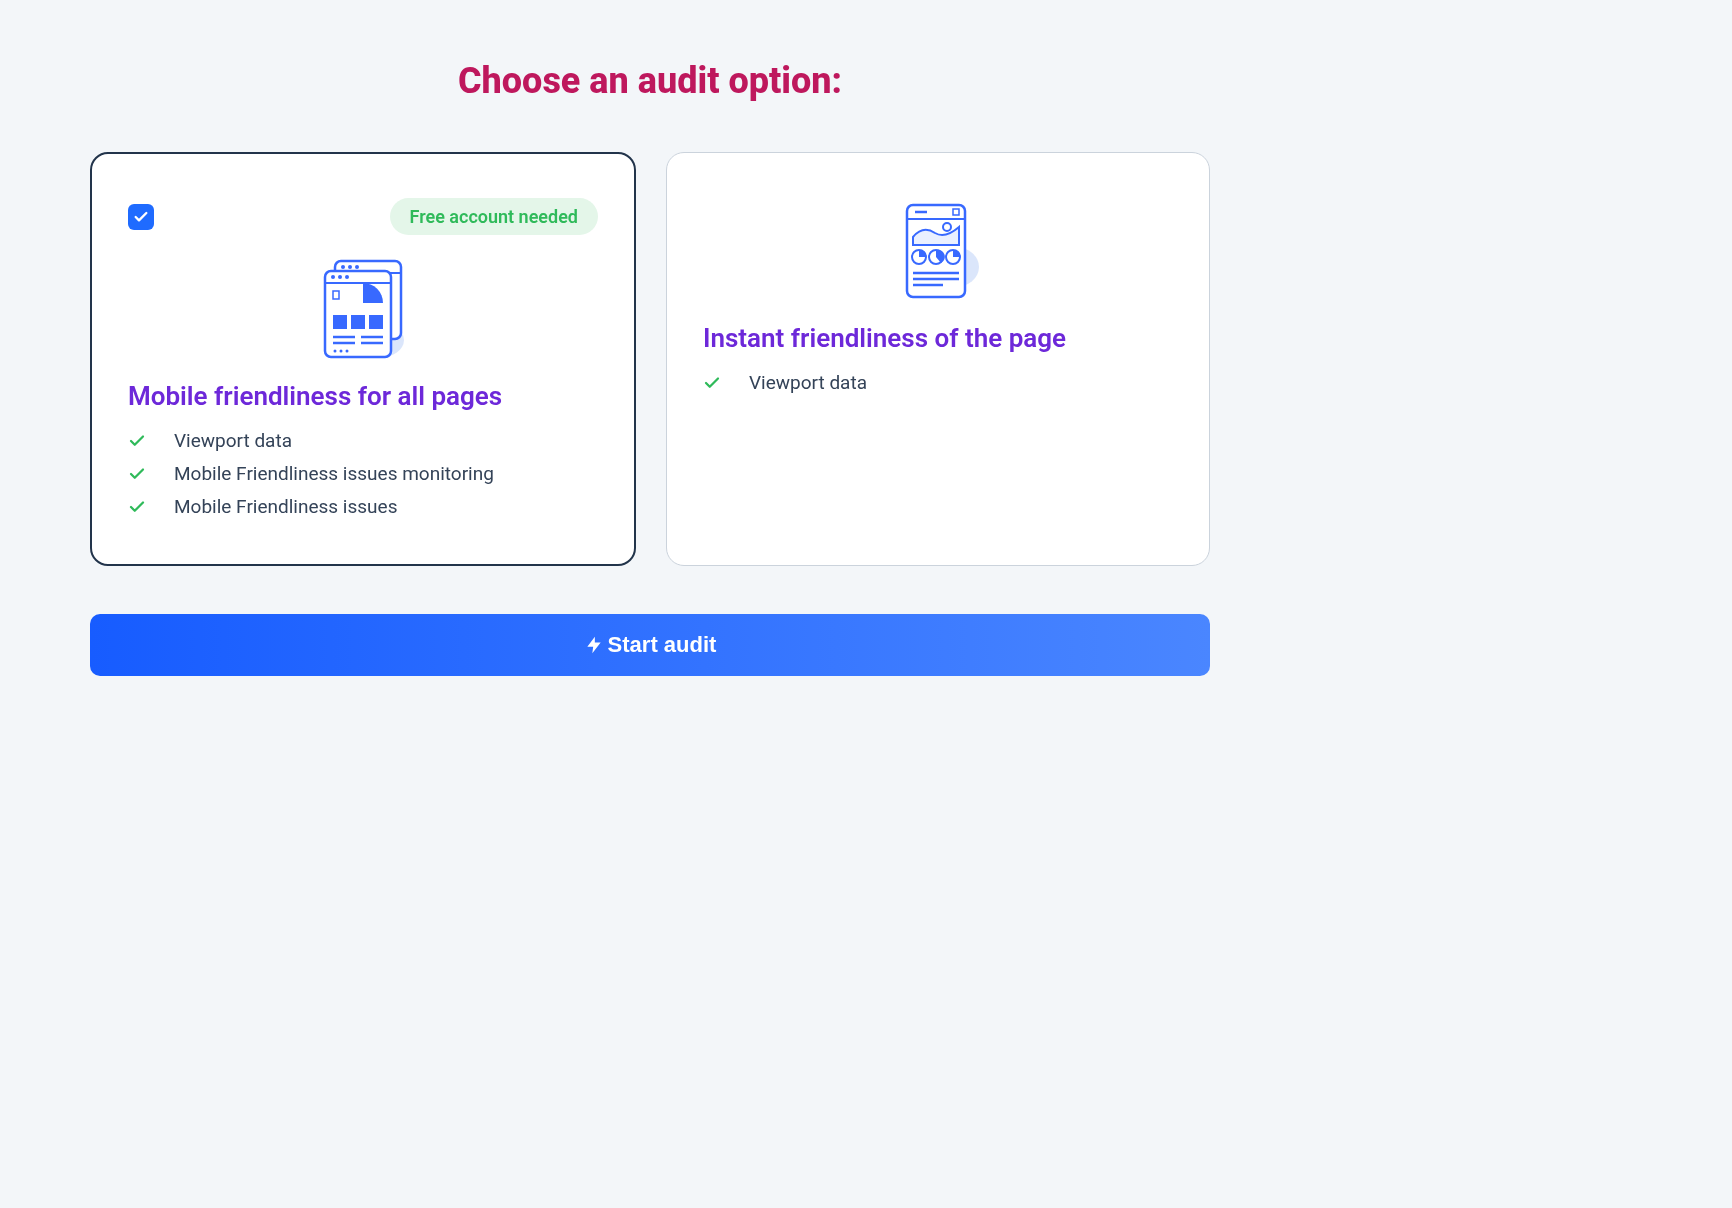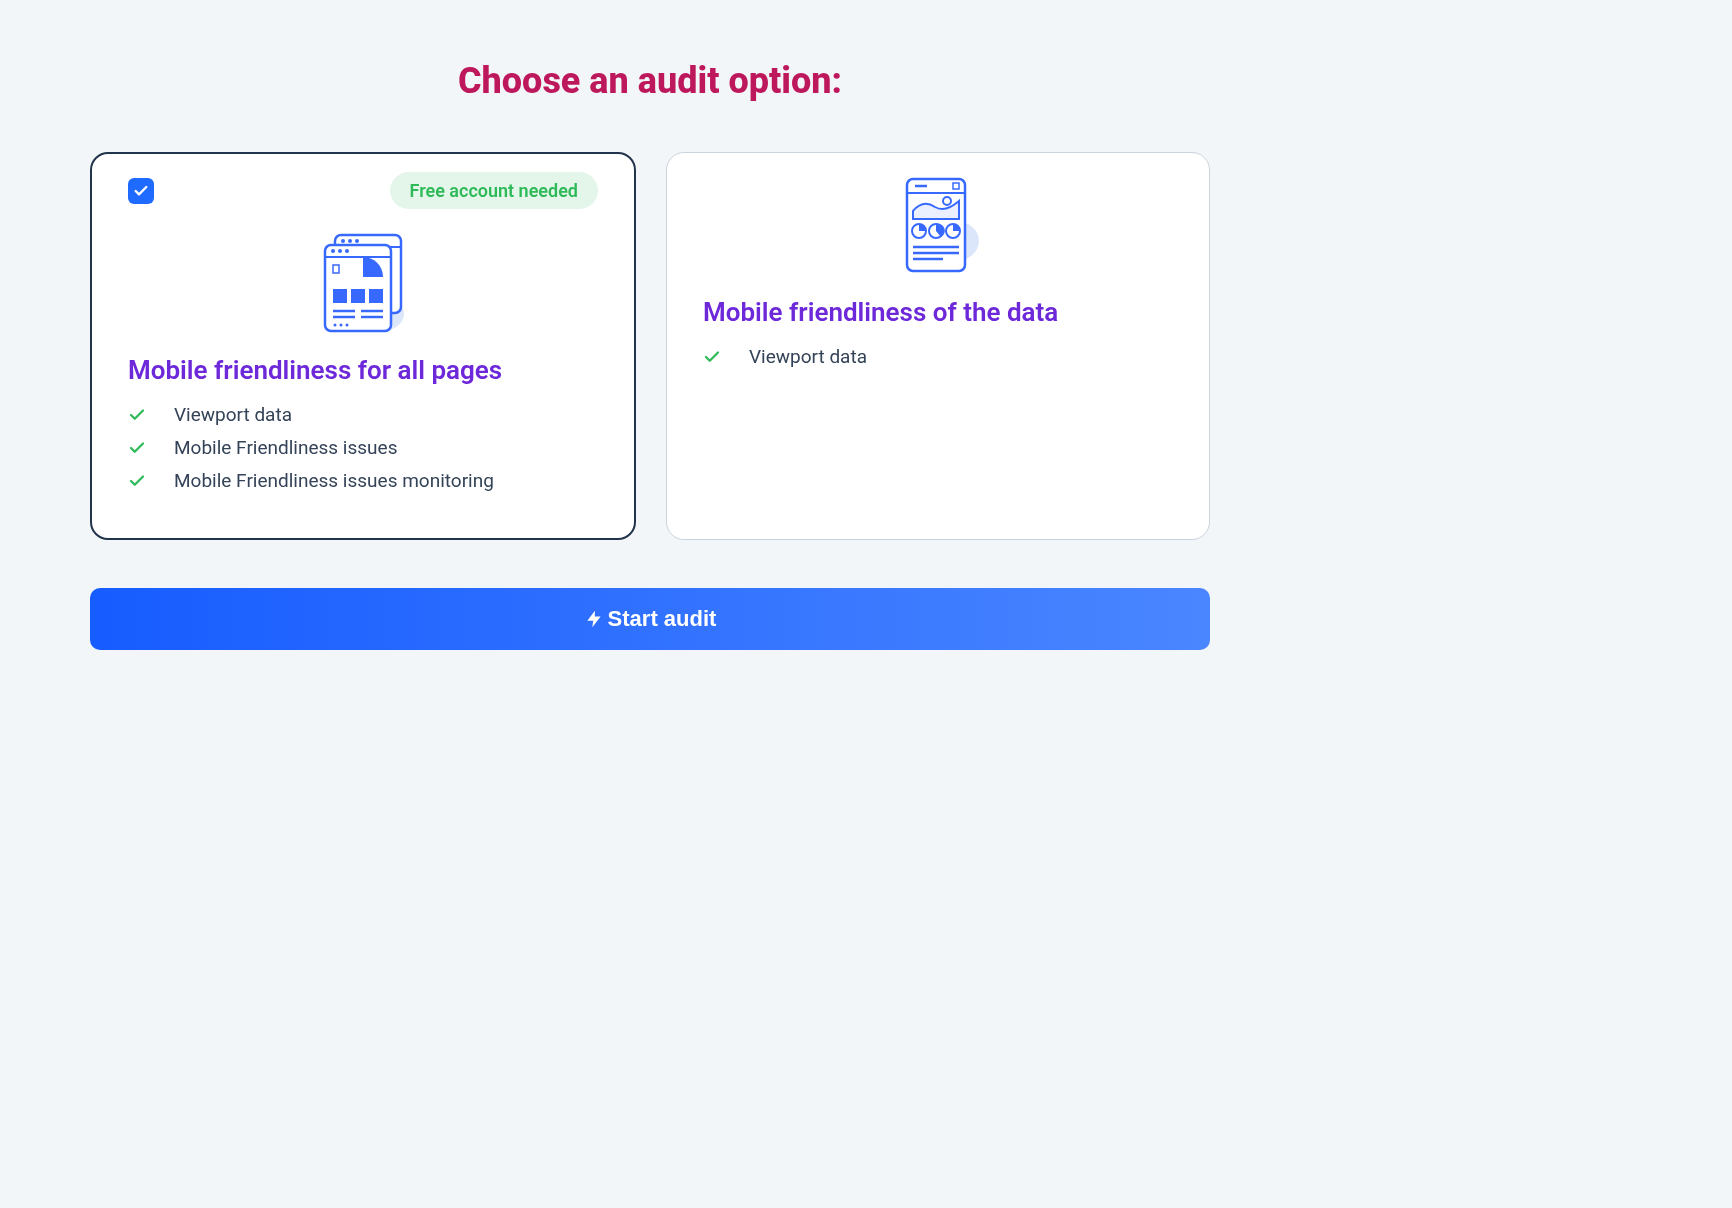--- a/index.html
+++ b/index.html
@@ -19,21 +19,21 @@
     }
     .cards-row {
       display: flex;
       gap: 30px;
       margin-bottom: 48px;
     }
     .option-card {
       flex: 1;
       background: #fff;
       border-radius: 18px;
-      padding: 18px 36px 36px;
+      padding: 44px 36px 36px;
       border: 1px solid #cbd3dc;
       cursor: pointer;
       position: relative;
     }
     .option-card.selected { border: 2px solid #22344b; }
     .card-header {
       display: flex;
       justify-content: space-between;
       align-items: center;
       margin-bottom: 20px;
@@ -128,27 +128,27 @@
       <li>
           <svg class="check-icon" viewBox="0 0 24 24" fill="none" stroke="#2fba5a" stroke-width="3" stroke-linecap="round" stroke-linejoin="round">
             <polyline points="20 6 9 17 4 12"></polyline>
           </svg>
           <span>Viewport data</span>
         </li>
       <li>
           <svg class="check-icon" viewBox="0 0 24 24" fill="none" stroke="#2fba5a" stroke-width="3" stroke-linecap="round" stroke-linejoin="round">
             <polyline points="20 6 9 17 4 12"></polyline>
           </svg>
-          <span>Mobile Friendliness issues</span>
+          <span>Mobile Friendliness issues monitoring</span>
         </li>
       <li>
           <svg class="check-icon" viewBox="0 0 24 24" fill="none" stroke="#2fba5a" stroke-width="3" stroke-linecap="round" stroke-linejoin="round">
             <polyline points="20 6 9 17 4 12"></polyline>
           </svg>
-          <span>Mobile Friendliness issues monitoring</span>
+          <span>Mobile Friendliness issues</span>
         </li>
     </ul>
   </div>
 
   <div class="option-card">
     <div class="illustration-wrap">
       <svg width="110" height="110" viewBox="0 0 110 110">
         <ellipse cx="72" cy="70" rx="24" ry="20" fill="#dbe6fb"></ellipse>
         <rect x="24" y="8" width="58" height="92" rx="6" fill="#fff" stroke="#3869ff" stroke-width="2.5"></rect>
         <line x1="24" y1="22" x2="82" y2="22" stroke="#3869ff" stroke-width="2"></line>
@@ -160,21 +160,21 @@
           <path d="M36 53 A7 7 0 0 1 43 60 L36 60 Z" fill="#3869ff"></path>
         <circle cx="53" cy="60" r="7" fill="#fff" stroke="#3869ff" stroke-width="2"></circle>
           <path d="M53 53 A7 7 0 0 1 58 66 L53 60 Z" fill="#3869ff"></path>
         <circle cx="70" cy="60" r="7" fill="#fff" stroke="#3869ff" stroke-width="2"></circle>
           <path d="M70 53 A7 7 0 0 1 77 60 L70 60 Z" fill="#3869ff"></path>
         <line x1="30" y1="76" x2="76" y2="76" stroke="#3869ff" stroke-width="2.5"></line>
         <line x1="30" y1="82" x2="76" y2="82" stroke="#3869ff" stroke-width="2.5"></line>
         <line x1="30" y1="88" x2="60" y2="88" stroke="#3869ff" stroke-width="2.5"></line>
       </svg>
     </div>
-    <h2 class="card-title">Mobile friendliness of the data</h2>
+    <h2 class="card-title">Instant friendliness of the page</h2>
     <ul class="feature-list">
       <li>
           <svg class="check-icon" viewBox="0 0 24 24" fill="none" stroke="#2fba5a" stroke-width="3" stroke-linecap="round" stroke-linejoin="round">
             <polyline points="20 6 9 17 4 12"></polyline>
           </svg>
           <span>Viewport data</span>
         </li>
     </ul>
   </div>
 

